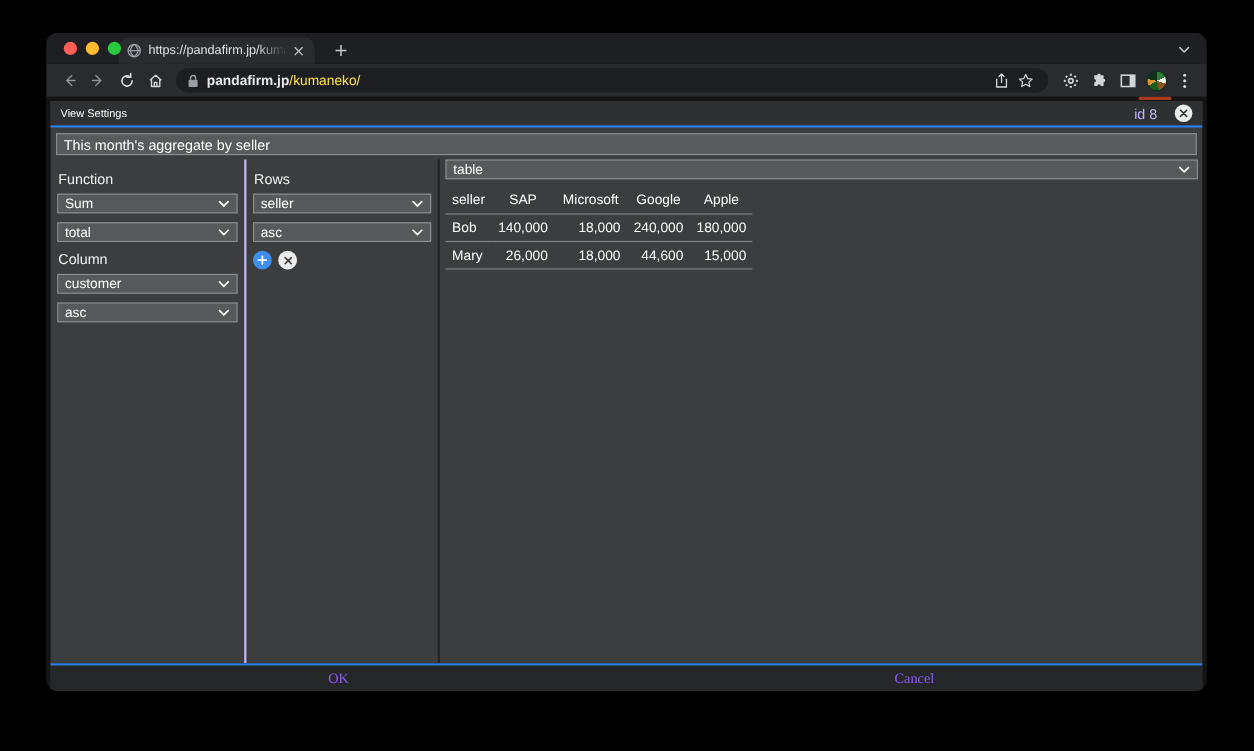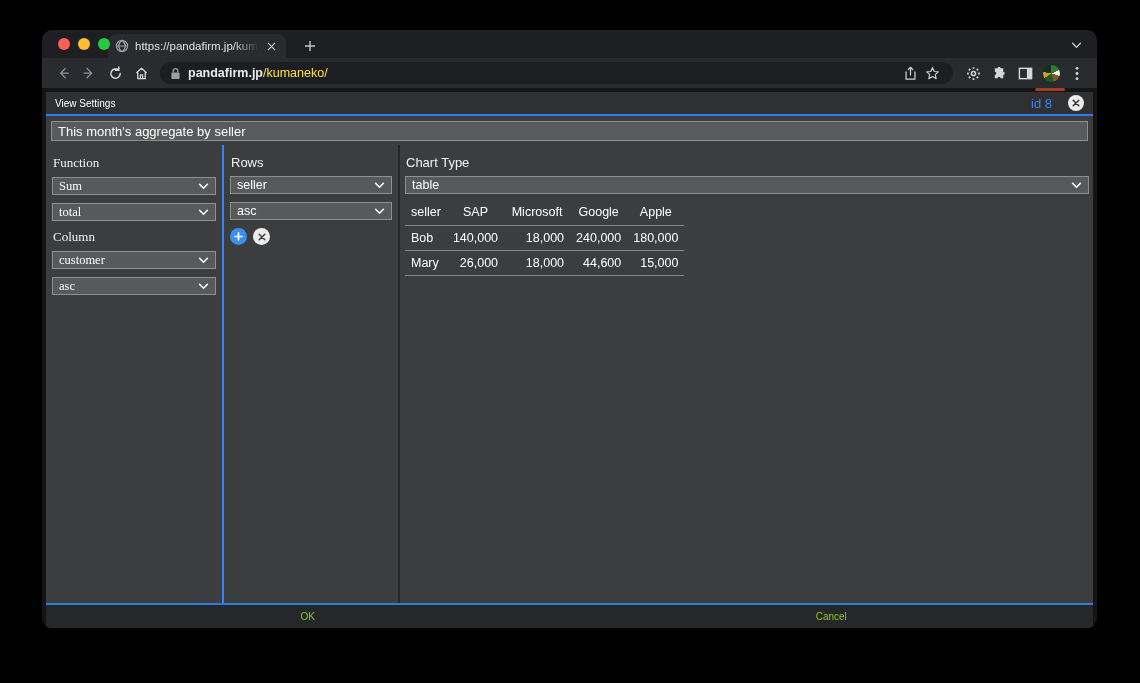--- a/index.html
+++ b/index.html
@@ -57,29 +57,29 @@
   .page { flex:1; background:#141414; position:relative; min-height:0; }
   .accent-bar { position:absolute; top:0; right:32px; width:30px; height:3px;
                 background:#a33d1d; border-radius:2px; }
   .dialog { position:absolute; left:4px; right:4px; top:4px; bottom:0;
             background:#3c3d3f; display:flex; flex-direction:column; }
   .dlg-header { flex:none; height:24px; background:#2f3032;
                 border-bottom:2px solid #2f7fe8; display:flex; align-items:center;
                 padding:0 9px; }
   .dlg-title { color:#fff; font-size:10px; }
   .dlg-spacer { flex:1; }
-  .dlg-id { color:#3b82f6; font-size:13px; margin-right:16px; }
+  .dlg-id { color:#c4b5fd; font-size:13px; margin-right:16px; }
   .dlg-close { width:16px; height:16px; border-radius:50%; background:#ececec;
                display:flex; align-items:center; justify-content:center; }
   .name-row { flex:none; padding:5px 5px 4px; }
   .name-input { width:100%; height:20px; background:#595a5b; border:1px solid #8f8f8f;
                 color:#fff; font-size:13px; padding:0 6px; outline:none;
                 font-family:"Liberation Sans", sans-serif; }
   .dlg-body { flex:1; display:flex; min-height:0; }
-  .panel-left  { flex:none; width:178px; border-right:2px solid #3b82f6; padding:0 6px;font-family:Liberation Serif, serif; }
+  .panel-left  { flex:none; width:178px; border-right:2px solid #c4b5fd; padding:0 6px; }
   .panel-mid   { flex:none; width:176px; border-right:2px solid #252525; padding:0 6px; }
   .panel-right { flex:1; padding:0 4px 0 5px; min-width:0; }
   .sec-label { color:#f2f2f2; font-size:13px; margin:9px 0 6px 1px; }
   .sec-label.first { margin-top:10px; }
   .select { height:18px; background:#58595a; border:1px solid #8f8f8f;
             display:flex; align-items:center; justify-content:space-between;
             padding:0 6px; margin-bottom:8px; cursor:default; }
   .select-value { color:#fff; font-size:12.5px; }
   .btn-row { display:flex; gap:6px; margin-top:3px; }
   .circle-btn { width:17px; height:17px; border-radius:50%;
@@ -100,21 +100,21 @@
   .data-table tbody td { height:24px; }
   
   .filter-row { flex:none; height:24px; border-top:1px solid #232323;
                 display:flex; align-items:center; padding:0 3px; gap:6px; }
   .filter-btn { width:21px; height:21px; border:2px solid #bdbdbd; border-radius:3px;
                 background:#2b2c2d; display:flex; align-items:center; justify-content:center; }
   .filter-text { color:#fff; font-size:13px; }
   .footer { flex:none; height:25px; background:#262729; border-top:2px solid #2b7ce0;
             display:flex; }
   .footer-btn { flex:1; display:flex; align-items:center; justify-content:center;
-                color:#84cc16; font-size:10px; cursor:default; }
+                color:#8b5cf6; font-size:13px; cursor:default;font-family:Liberation Serif, serif; }
 </style>
 </head>
 <body>
 
 <div class="window">
 
   <div class="tabstrip">
     <div class="traffic">
       <span class="dot dot-red"></span>
       <span class="dot dot-yellow"></span>
@@ -303,21 +303,20 @@
             </span>
             <span class="circle-btn rem-btn">
               <svg viewBox="0 0 10 10" width="8" height="8">
                   <path d="M1.5 1.5 L8.5 8.5 M8.5 1.5 L1.5 8.5" stroke="#3c3d3f" stroke-width="1.8" stroke-linecap="round"></path>
                 </svg>
             </span>
           </div>
         </div>
 
         <div class="panel-right">
-          <div class="sec-label first">Chart Type</div>
           <div class="select">
             <span class="select-value">table</span>
             <svg viewBox="0 0 12 8" width="11" height="7">
                 <path d="M1.5 1.5 L6 6 L10.5 1.5" fill="none" stroke="#fff" stroke-width="1.8" stroke-linecap="round"></path>
               </svg>
           </div>
           <table class="data-table">
             <thead>
                 <tr>
                   <th>seller</th>

